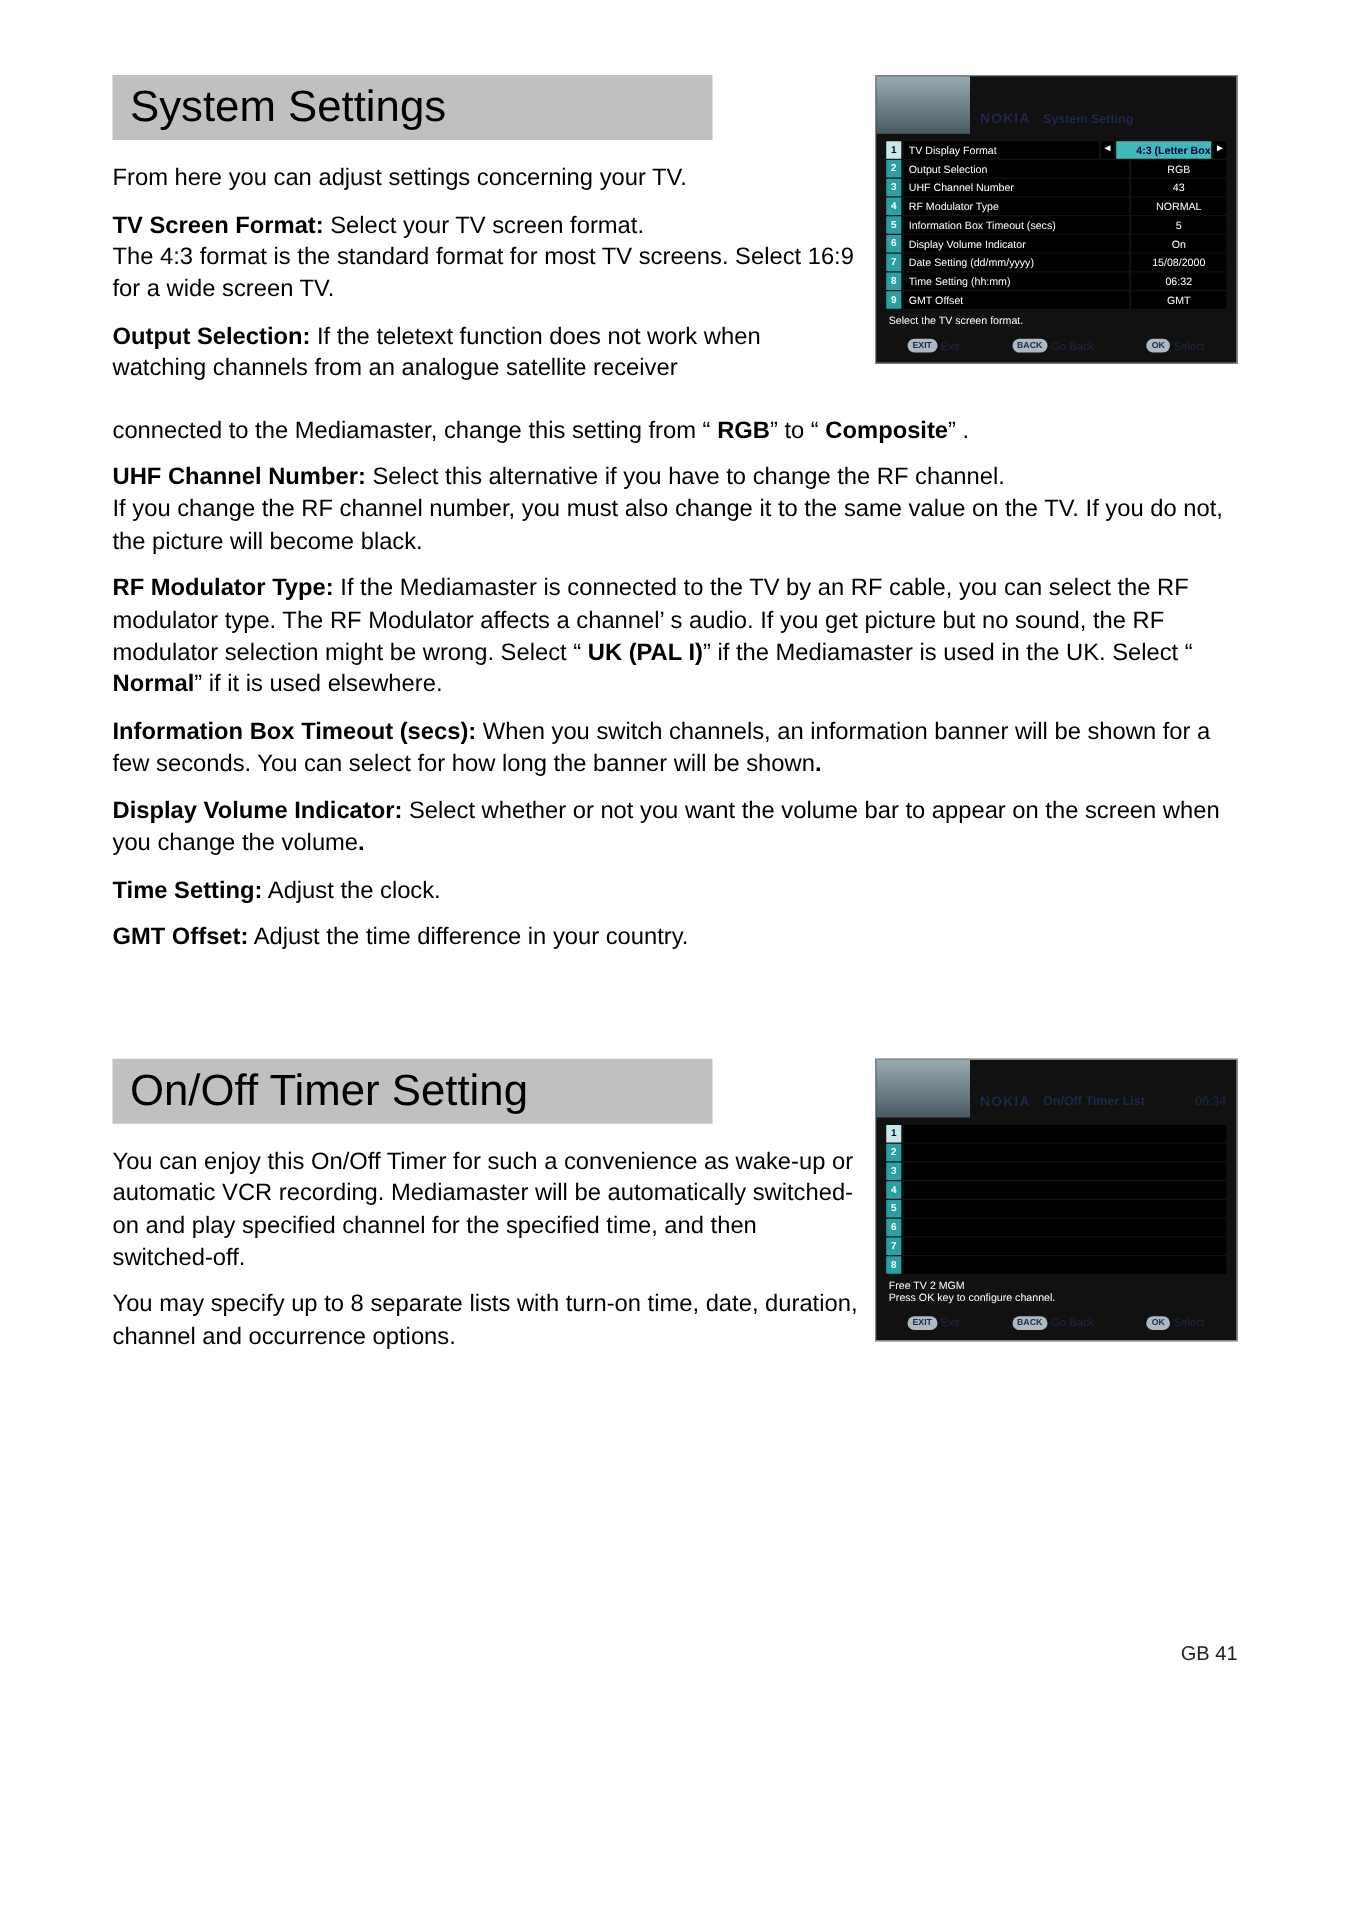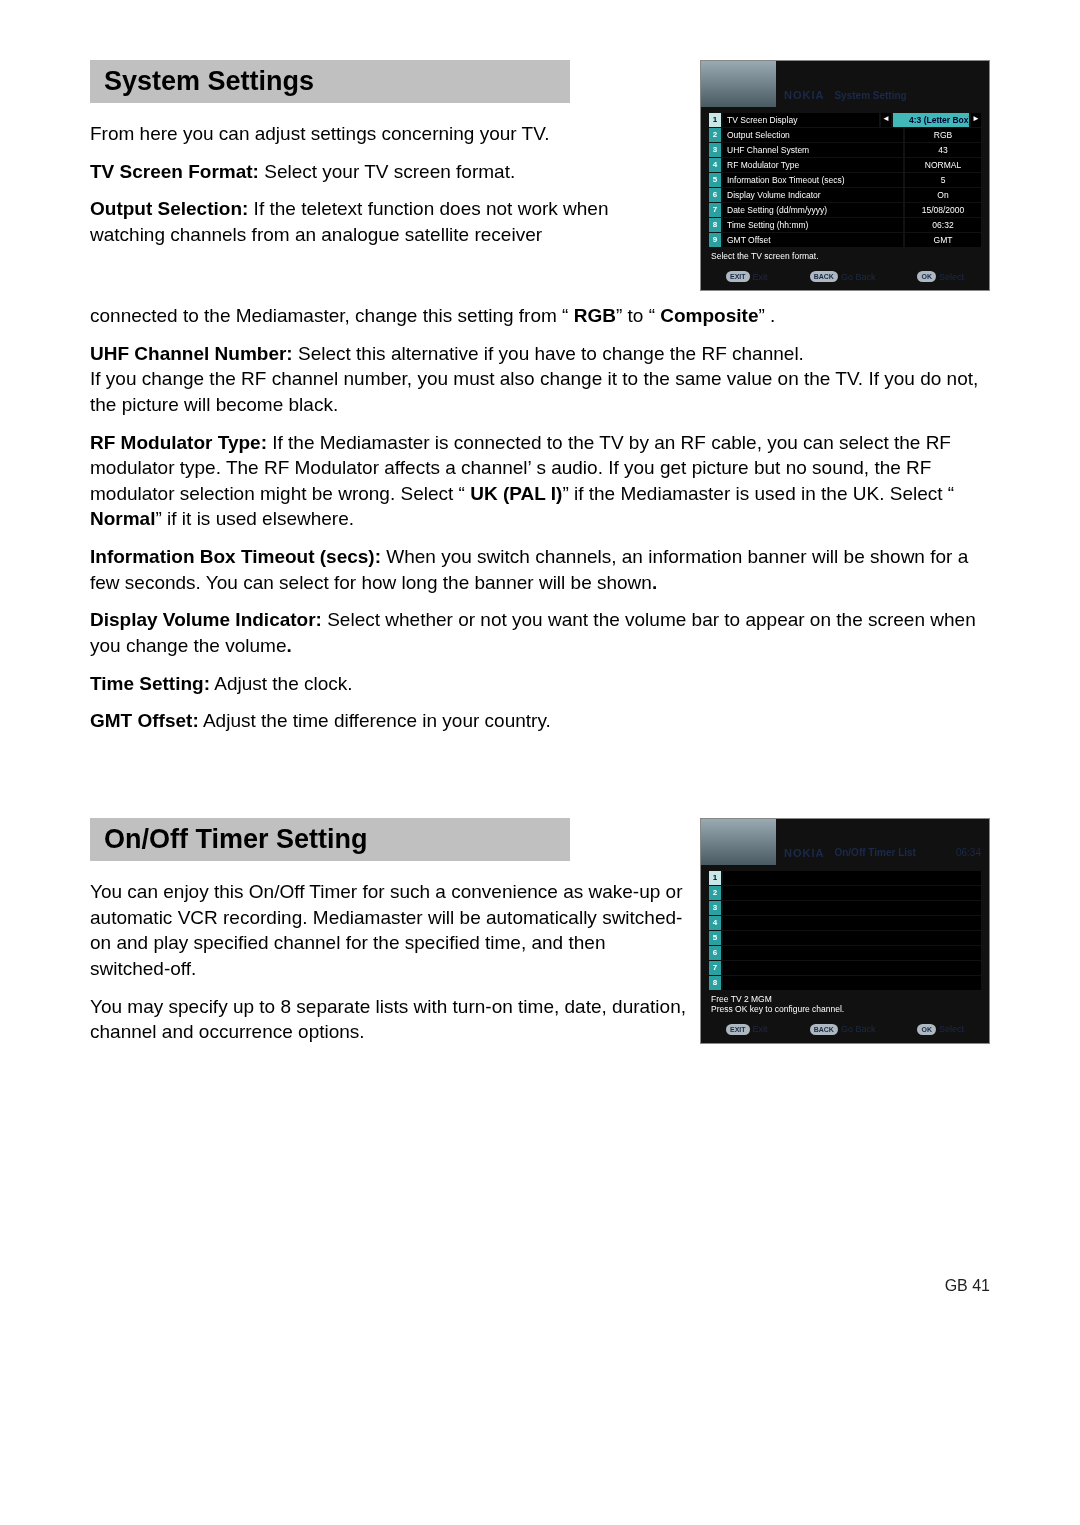--- a/index.html
+++ b/index.html
@@ -1,22 +1,22 @@
 <!DOCTYPE html>
 <html><head>
 <meta charset="utf-8">
 <style>
   * { box-sizing: border-box; margin: 0; padding: 0; }
   html, body { width: 1080px; background: #fff; font-family: Arial, Helvetica, sans-serif; color: #000; }
   .page { width: 1080px; padding: 60px 90px 40px 90px; }
   .section-title-bar {
     background: #c0c0c0;
     padding: 6px 14px;
-    font-size: 27px;
-    font-weight: bold;
+    font-size: 35px;
+    font-weight: normal;
     margin-bottom: 18px;
     width: 480px;
   }
   .row { display: flex; align-items: flex-start; gap: 14px; margin-bottom: 12px; }
   .prose { font-size: 19px; line-height: 1.35; }
   .prose p { margin-bottom: 12px; }
   .bold { font-weight: bold; }
   .footer { text-align: right; font-size: 16px; margin-top: 220px; color: #222; }
   
   .tv {
@@ -57,53 +57,54 @@
 
 <div class="page">
 
   <div class="row">
     <div class="col-left">
       <div class="section-title-bar">System Settings</div>
       <div class="prose">
         <p>From here you can adjust settings concerning your TV.</p>
         <p>
           <span class="bold">TV Screen Format:</span><span> Select your TV screen format.</span><br>
+          <span>The 4:3 format is the standard format for most TV screens. Select 16:9 for a wide screen TV.</span>
         </p>
         <p>
           <span class="bold">Output Selection:</span><span> If the teletext function does not work when watching channels from an analogue satellite receiver</span>
         </p>
       </div>
     </div>
     <div class="col-right">
 
       <div class="tv">
         <div class="tv-top">
           <div class="tv-fade"></div>
           <div class="tv-titlebar">
             <span class="tv-brand">NOKIA</span>
             <span class="tv-title">System Setting</span>
           </div>
         </div>
         <div class="tv-body">
           <div class="tv-rows">
             <div class="tv-row">
                 <span class="tv-num sel">1</span>
-                <span class="tv-label">TV Screen Display</span>
+                <span class="tv-label">TV Display Format</span>
                 <span class="tv-arrow">◄</span>
                 <span class="tv-val sel">4:3 (Letter Box)</span>
                 <span class="tv-arrow">►</span>
               </div>
             <div class="tv-row">
                 <span class="tv-num">2</span>
                 <span class="tv-label">Output Selection</span>
                 <span class="tv-val">RGB</span>
               </div>
             <div class="tv-row">
                 <span class="tv-num">3</span>
-                <span class="tv-label">UHF Channel System</span>
+                <span class="tv-label">UHF Channel Number</span>
                 <span class="tv-val">43</span>
               </div>
             <div class="tv-row">
                 <span class="tv-num">4</span>
                 <span class="tv-label">RF Modulator Type</span>
                 <span class="tv-val">NORMAL</span>
               </div>
             <div class="tv-row">
                 <span class="tv-num">5</span>
                 <span class="tv-label">Information Box Timeout (secs)</span>

